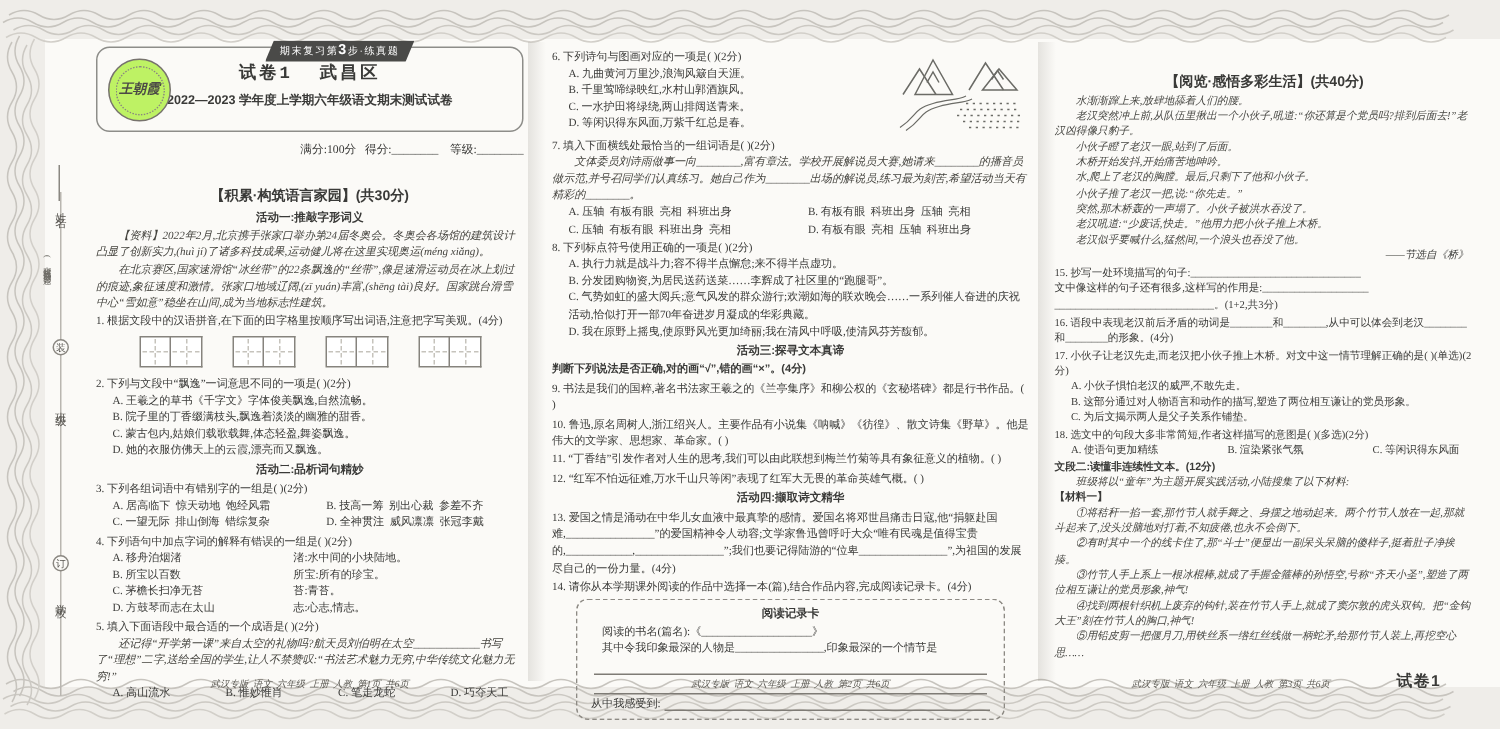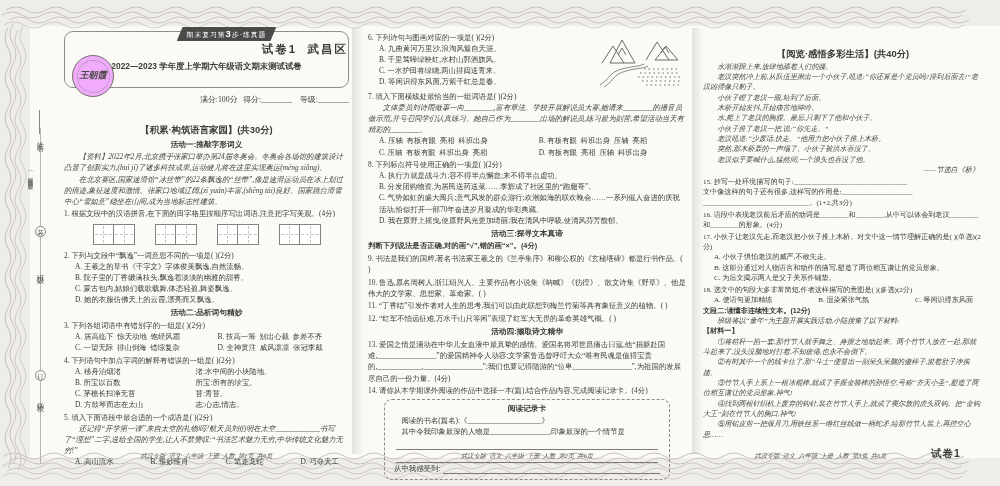--- a/index.html
+++ b/index.html
@@ -11,23 +11,23 @@
   .fold.fa{left:352px}.fold.fb{left:692px}
 
   .col{position:absolute;font-size:7.4px;line-height:1.5}
   .c1{left:64px;top:27px;width:285px;height:424px}
   .c2{left:368px;top:30px;width:318px;height:420px}
   .c3{left:703px;top:30px;width:280px;height:420px;font-size:7.1px;line-height:1.46}
 
   .hbox{border:1px solid #8d8d89;border-radius:9px;height:57px;position:relative;margin-top:4px}
   .badge{position:absolute;left:50%;top:-5px;transform:translateX(-30%);background:#4a4a48;color:#fff;font-size:6.8px;line-height:1.5;padding:0 10px;clip-path:polygon(6px 0,100% 0,calc(100% - 6px) 100%,0 100%);letter-spacing:1px;font-family:"Liberation Sans",sans-serif}
   .badge b{font-size:9.5px}
-  .logo{position:absolute;left:7px;top:23px;width:42px;height:42px;border:1px solid #77736d;border-radius:50%;display:flex;align-items:center;justify-content:center;background:#f0abfc}
+  .logo{position:absolute;left:7px;top:7px;width:42px;height:42px;border:1px solid #77736d;border-radius:50%;display:flex;align-items:center;justify-content:center;background:#bef264}
   .logo-inner{width:33px;height:33px;border:1px dotted #8a8680;border-radius:50%;display:flex;align-items:center;justify-content:center;font-weight:bold;font-size:9px;font-style:italic;color:#4c4a46}
-  .htitle{text-align:right;font-weight:bold;font-size:11.5px;margin-top:9px;letter-spacing:2px;white-space:pre;font-family:Liberation Sans, sans-serif}
+  .htitle{text-align:center;font-weight:bold;font-size:11.5px;margin-top:9px;letter-spacing:2px;white-space:pre;font-family:Liberation Mono, monospace}
   .hsub{text-align:center;font-size:8.4px;font-weight:bold;margin-top:2px;font-family:"Liberation Sans",sans-serif}
   .score{text-align:right;margin:6px 0 2px;font-size:7.8px;white-space:pre}
   .sec{text-align:center;font-weight:bold;font-size:9.4px;margin:17px 0 1px;font-family:"Liberation Sans",sans-serif}
   .act{text-align:center;font-weight:bold;font-size:7.7px;margin:2px 0 1px;font-family:"Liberation Sans",sans-serif}
   .para{text-indent:2em;font-style:italic;color:#45443f}
   .q{margin-top:1.5px}
   .opt{padding-left:11px}
   .optgrid{display:grid;grid-template-columns:52% 48%;padding-left:11px}
   .optrow{display:flex;justify-content:space-between;padding:0 10px 0 11px}
   .pair{display:flex;padding-left:11px}
@@ -266,22 +266,22 @@
 
 <div class="col c3">
   <div class="sec">【阅览·感悟多彩生活】(共40分)</div>
 
   <div class="pas">水渐渐蹿上来,放肆地舔着人们的腰。</div>
   <div class="pas">老汉突然冲上前,从队伍里揪出一个小伙子,吼道:“你还算是个党员吗?排到后面去!”老汉凶得像只豹子。</div>
   <div class="pas">小伙子瞪了老汉一眼,站到了后面。</div>
   <div class="pas">木桥开始发抖,开始痛苦地呻吟。</div>
   <div class="pas">水,爬上了老汉的胸膛。最后,只剩下了他和小伙子。</div>
   <div class="pas">小伙子推了老汉一把,说:“你先走。”</div>
+  <div class="pas">突然,那木桥轰的一声塌了。小伙子被洪水吞没了。</div>
   <div class="pas">老汉吼道:“少废话,快走。”他用力把小伙子推上木桥。</div>
-  <div class="pas">突然,那木桥轰的一声塌了。小伙子被洪水吞没了。</div>
   <div class="pas">老汉似乎要喊什么,猛然间,一个浪头也吞没了他。</div>
   <div class="attr">——节选自《桥》</div>
 
   <div class="q pre">15. 抄写一处环境描写的句子:________________________________
 文中像这样的句子还有很多,这样写的作用是:____________________
 ______________________________。(1+2,共3分)</div>
   <div class="q">16. 语段中表现老汉前后矛盾的动词是________和________,从中可以体会到老汉________和________的形象。(4分)</div>
 
   <div class="q">
     <div>17. 小伙子让老汉先走,而老汉把小伙子推上木桥。对文中这一情节理解正确的是(    )(单选)(2分)</div>

